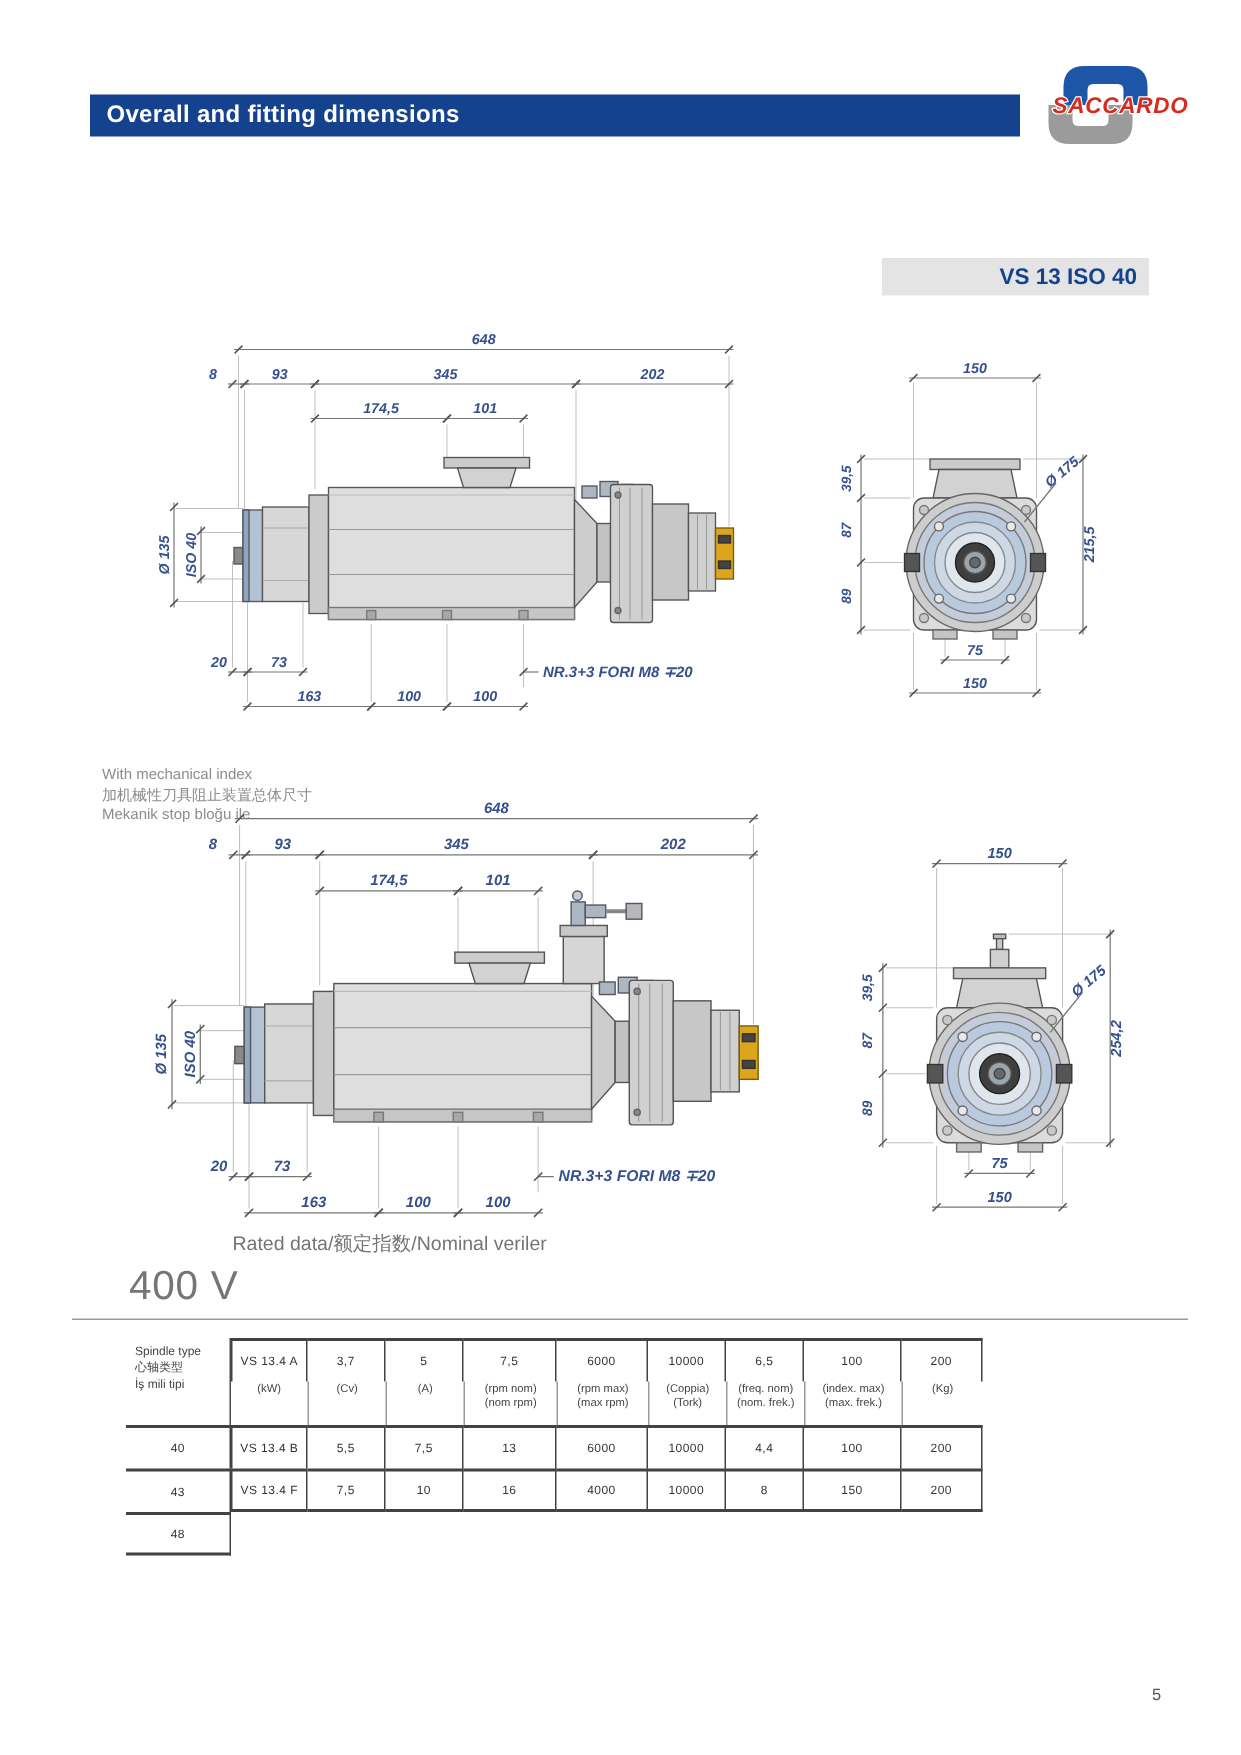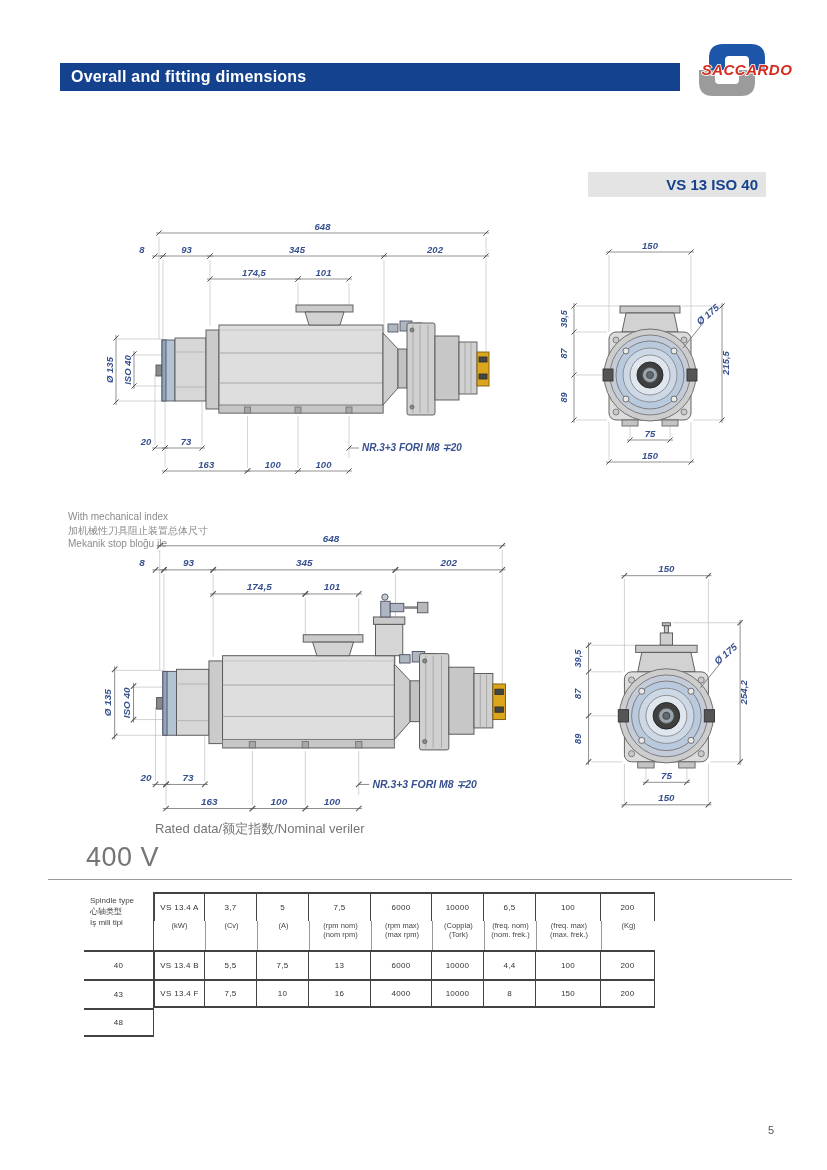--- a/index.html
+++ b/index.html
@@ -473,21 +473,21 @@
         </div>
         <div class="th-sub sep">
           <div class="">(Coppia)</div>
           <div class="">(Tork)</div>
         </div>
         <div class="th-sub sep">
           <div class="">(freq. nom)</div>
           <div class="">(nom. frek.)</div>
         </div>
         <div class="th-sub sep">
-          <div class="">(freq. max)</div>
+          <div class="">(index. max)</div>
           <div class="">(max. frek.)</div>
         </div>
         <div class="th-sub sep">
           <div class="">(Kg)</div>
           <div class=""></div>
         </div>
         <div class="td first">VS 13.4 A</div>
         <div class="td">3,7</div>
         <div class="td">5</div>
         <div class="td">7,5</div>

